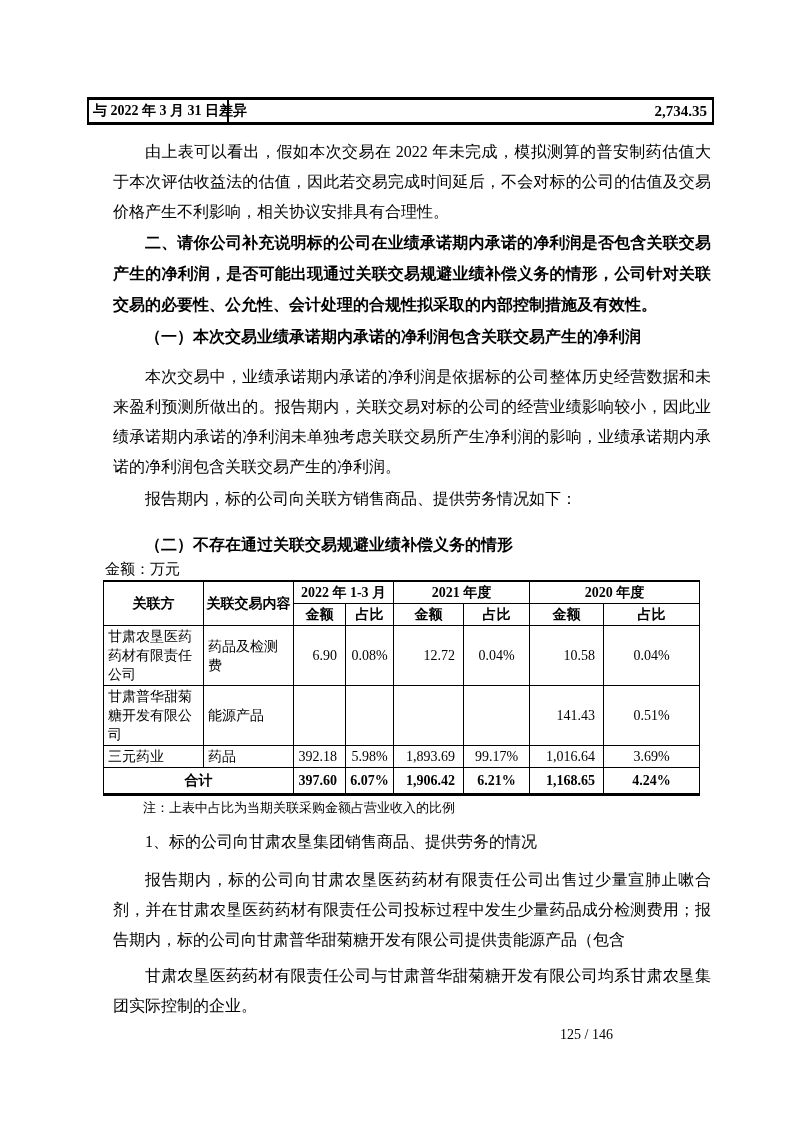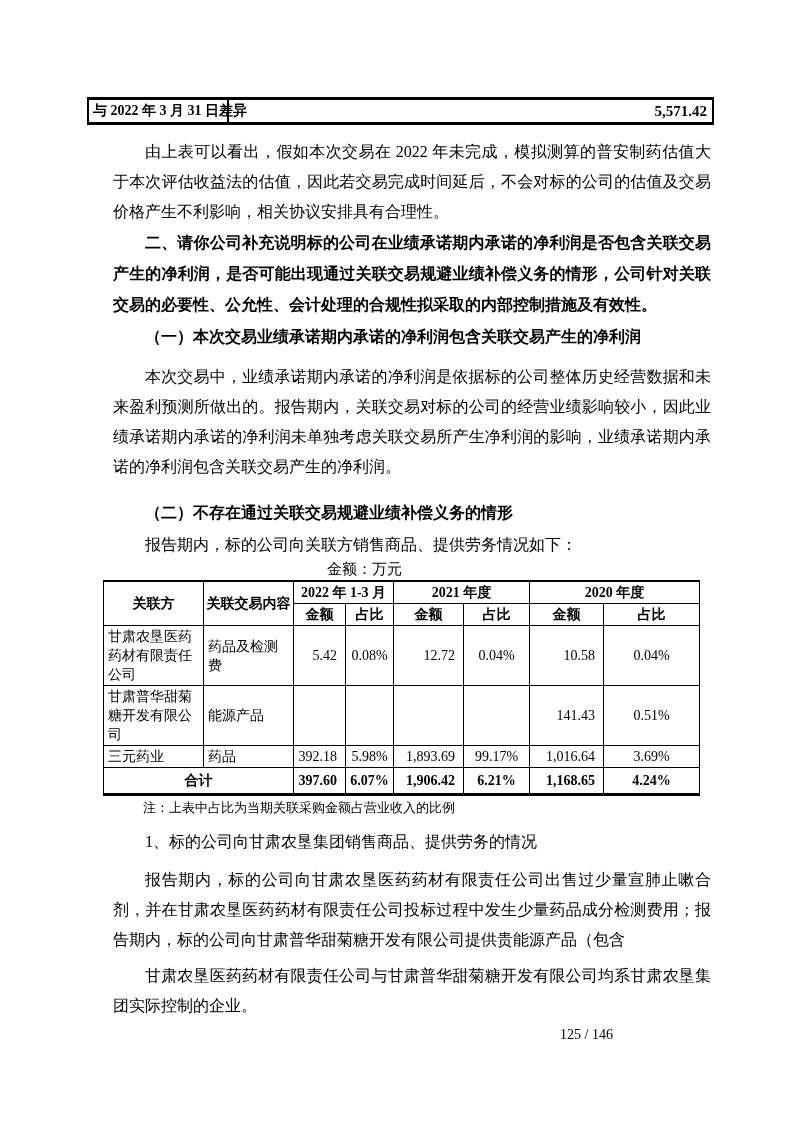--- a/index.html
+++ b/index.html
@@ -47,21 +47,21 @@
   p.p2{margin-top:10px;}
   p.h32{margin-top:16px;}
   p.p3{margin-top:2px;}
   p.item1{margin-top:10px;}
   p.p4{margin-top:6px;}
   p.p5{margin-top:8px;}
 
   .unit{
     font-size:15px;
     height:22px;line-height:22px;
-    text-align:center;
+    text-align:left;
     padding-right:28px;
     margin-top:-2px;
   }
 
   
   .sales{
     border-collapse:collapse;
     table-layout:fixed;
     width:596px;
     margin-left:-2px;
@@ -96,36 +96,36 @@
 </style>
 </head>
 <body>
 
 <div class="page">
 
   <table class="carry">
     <tbody>
       <tr>
         <td class="c-label">与 2022 年 3 月 31 日差异</td>
-        <td class="c-val">5,571.42</td>
+        <td class="c-val">2,734.35</td>
       </tr>
     </tbody>
   </table>
 
   <p class="body p1">由上表可以看出，假如本次交易在 2022 年未完成，模拟测算的普安制药估值大于本次评估收益法的估值，因此若交易完成时间延后，不会对标的公司的估值及交易价格产生不利影响，相关协议安排具有合理性。</p>
 
   <p class="body b h2">二、请你公司补充说明标的公司在业绩承诺期内承诺的净利润是否包含关联交易产生的净利润，是否可能出现通过关联交易规避业绩补偿义务的情形，公司针对关联交易的必要性、公允性、会计处理的合规性拟采取的内部控制措施及有效性。</p>
 
   <p class="body b h31">（一）本次交易业绩承诺期内承诺的净利润包含关联交易产生的净利润</p>
 
   <p class="body p2">本次交易中，业绩承诺期内承诺的净利润是依据标的公司整体历史经营数据和未来盈利预测所做出的。报告期内，关联交易对标的公司的经营业绩影响较小，因此业绩承诺期内承诺的净利润未单独考虑关联交易所产生净利润的影响，业绩承诺期内承诺的净利润包含关联交易产生的净利润。</p>
 
+  <p class="body p3">报告期内，标的公司向关联方销售商品、提供劳务情况如下：</p>
+
   <p class="body b h32">（二）不存在通过关联交易规避业绩补偿义务的情形</p>
-
-  <p class="body p3">报告期内，标的公司向关联方销售商品、提供劳务情况如下：</p>
 
   <div class="unit">金额：万元</div>
 
   <table class="sales">
     <colgroup>
       <col style="width:100px">
         <col style="width:90px">
       <col style="width:52px">
         <col style="width:48px">
       <col style="width:70px">
@@ -145,21 +145,21 @@
         <td>金额</td>
         <td>占比</td>
         <td>金额</td>
         <td>占比</td>
         <td>金额</td>
         <td>占比</td>
       </tr>
       <tr>
         <td class="party">甘肃农垦医药药材有限责任公司</td>
         <td class="party">药品及检测费</td>
-        <td class="amt">5.42</td>
+        <td class="amt">6.90</td>
         <td class="pct">0.08%</td>
         <td class="amt">12.72</td>
         <td class="pct">0.04%</td>
         <td class="amt">10.58</td>
         <td class="pct">0.04%</td>
       </tr>
       <tr>
         <td class="party">甘肃普华甜菊糖开发有限公司</td>
         <td class="party">能源产品</td>
         <td class="amt"></td>

